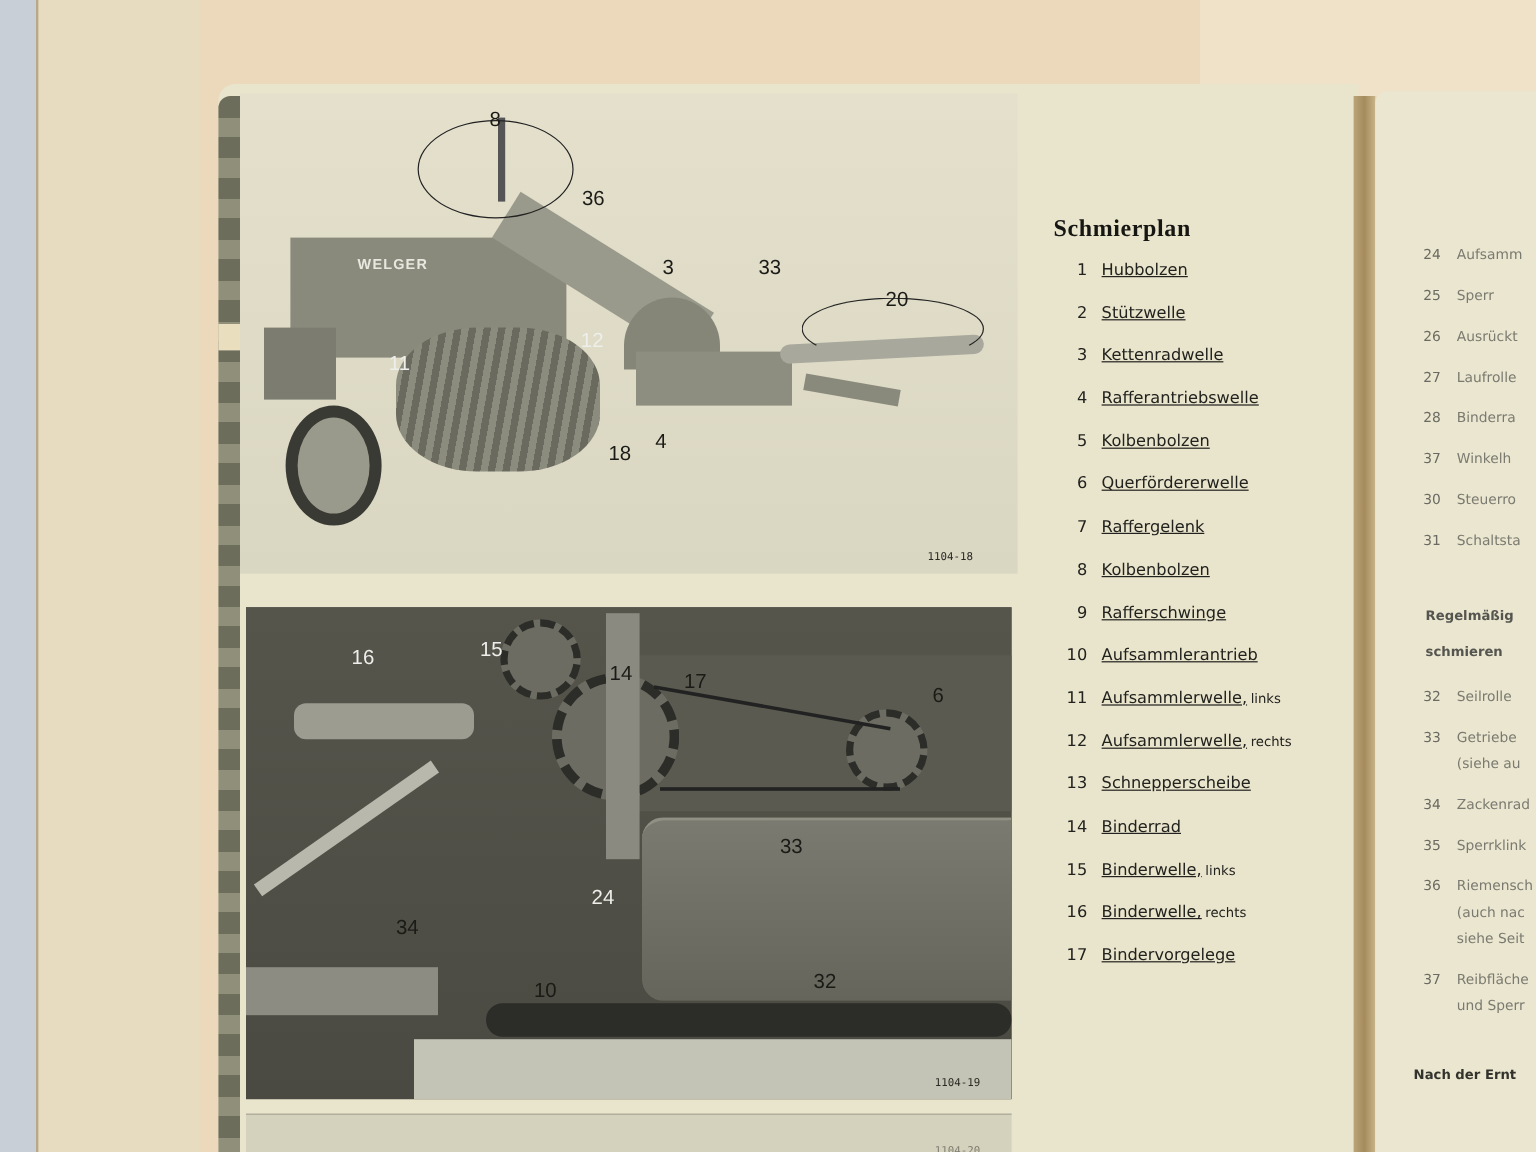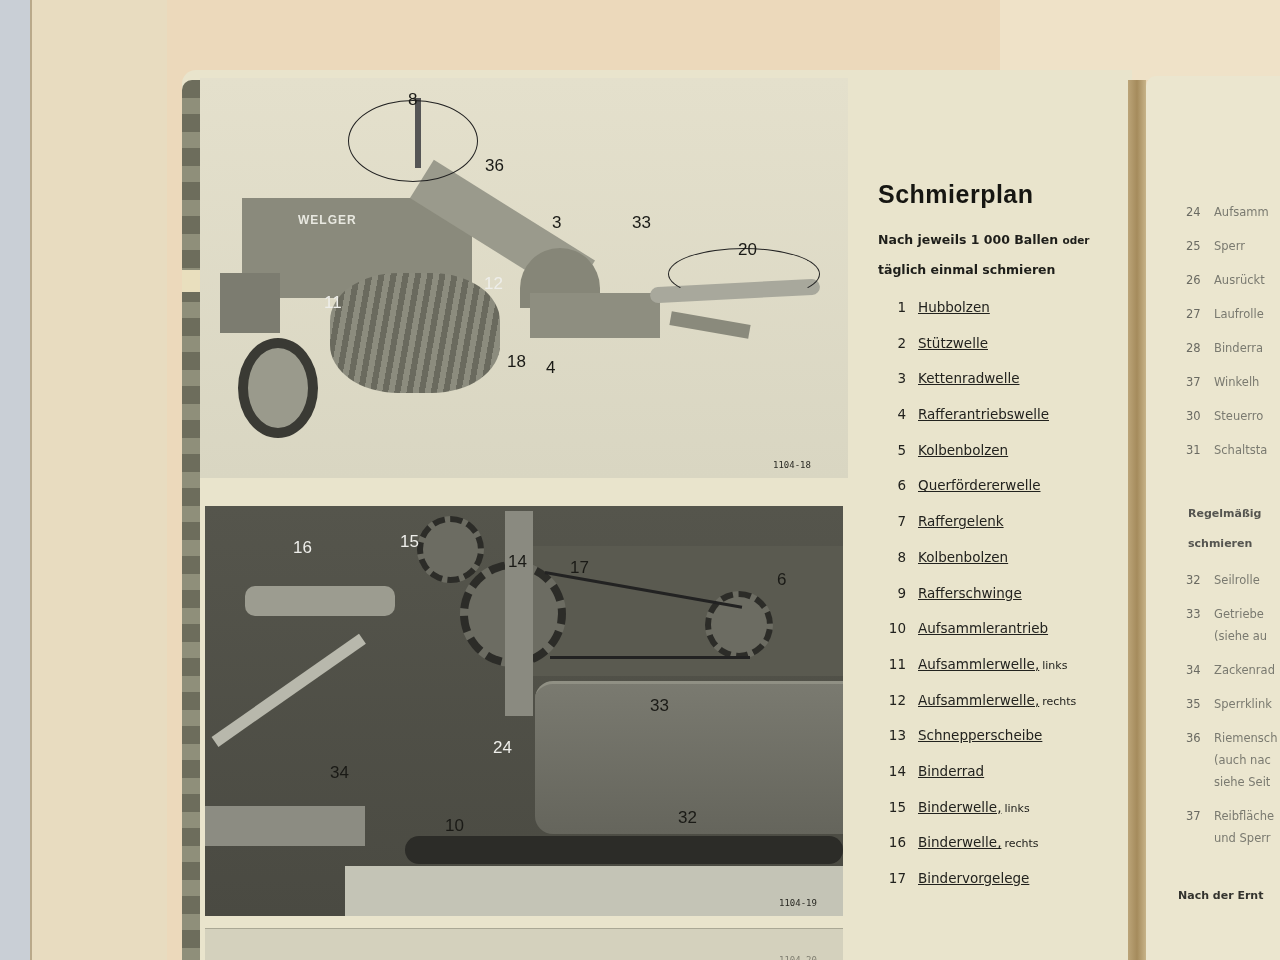--- a/index.html
+++ b/index.html
@@ -28,21 +28,21 @@
     .m-logo{position:absolute;font-family:"Liberation Sans",sans-serif;font-weight:bold;font-size:12px;color:#e8e8e0;letter-spacing:1px;}
     .ellipse{position:absolute;border:1.5px solid #222;border-radius:50%;}
     
     .p2-panel{position:absolute;background:#5e5e54;}
     .p2-gear{position:absolute;border-radius:50%;border:6px dashed #2c2c28;background:#6c6c62;}
     .p2-cover{position:absolute;background:linear-gradient(180deg,#7a7a70,#65655c);border-radius:18px 0 0 18px;border-top:3px solid #909084;}
     .p2-bar{position:absolute;background:#2a2a26;}
     .p2-light{position:absolute;background:#d8d8cc;}
     
     .text-col{position:absolute;left:878px;top:180px;width:240px;}
-    .title{font-family:Liberation Sans, sans-serif;font-weight:bold;font-size:25px;color:#161612;letter-spacing:0.5px;margin:0;}
+    .title{font-family:Liberation Serif, serif;font-weight:bold;font-size:20px;color:#161612;letter-spacing:0.5px;margin:0;}
     .intro{font-family:"DejaVu Sans",sans-serif;font-weight:bold;font-size:12.5px;color:#1e1e1a;line-height:30px;margin-top:16px;}
     .intro .small{font-size:10.5px;}
     .items{list-style:none;margin:14px 0 0 0;padding:0;}
     .items li{display:flex;align-items:baseline;height:35.7px;font-family:"DejaVu Sans",sans-serif;font-size:13.5px;color:#22221e;}
     .items li .num{width:28px;text-align:right;margin-right:12px;flex:none;}
     .items li .lbl{white-space:nowrap;text-decoration:underline;}
     .items li .sfx{font-size:11px;margin-left:3px;}
     
     .right-col{position:absolute;left:1186px;top:205px;width:100px;color:#7a7a70;font-family:"DejaVu Sans",sans-serif;font-size:11.5px;}
     .right-col .r-item{display:flex;height:34px;white-space:nowrap;}
@@ -78,21 +78,21 @@
   <div class="m-box" style="left:215px;top:20px;width:6px;height:70px;background:#555;"></div>
   <div class="ellipse" style="left:148px;top:22px;width:128px;height:80px;"></div>
   <div class="ellipse" style="left:468px;top:170px;width:150px;height:50px;border-bottom-color:transparent;"></div>
   <span class="callout" style="left:208px;top:12px;">8</span>
   <span class="callout" style="left:285px;top:78px;">36</span>
   <span class="callout" style="left:352px;top:135px;">3</span>
   <span class="callout" style="left:432px;top:135px;">33</span>
   <span class="callout" style="left:538px;top:162px;">20</span>
   <span class="callout light" style="left:284px;top:196px;">12</span>
   <span class="callout light" style="left:124px;top:215px;">11</span>
-  <span class="callout" style="left:307px;top:274px;">18</span>
+  <span class="callout" style="left:307px;top:290px;">18</span>
   <span class="callout" style="left:346px;top:280px;">4</span>
   <span class="caption-code" style="left:573px;top:382px;">1104-18</span>
 </div>
 
 <div class="photo photo2">
   <div class="p2-panel" style="left:0;top:0;width:638px;height:410px;background:linear-gradient(180deg,#55554c,#4a4a42);"></div>
   <div class="p2-panel" style="left:305px;top:40px;width:333px;height:130px;background:#5a5a50;"></div>
   <div class="p2-gear" style="left:212px;top:10px;width:55px;height:55px;"></div>
   <div class="p2-gear" style="left:255px;top:55px;width:90px;height:90px;border-width:8px;"></div>
   <div class="p2-gear" style="left:500px;top:85px;width:56px;height:56px;"></div>
@@ -117,24 +117,20 @@
   <span class="callout" style="left:473px;top:302px;">32</span>
   <span class="caption-code" style="left:574px;top:392px;">1104-19</span>
 </div>
 
 <div class="photo photo3">
   <span class="caption-code" style="left:574px;top:26px;opacity:0.5;">1104-20</span>
 </div>
 
 <div class="text-col">
   <h1 class="title">Schmierplan</h1>
-  <div class="intro">
-    <div><span>Nach jeweils 1 000 Ballen</span> <span class="small">oder</span></div>
-    <div>täglich einmal schmieren</div>
-  </div>
   <ul class="items">
     <li>
         <span class="num">1</span>
         <span class="lbl">Hubbolzen</span>
       </li>
     <li>
         <span class="num">2</span>
         <span class="lbl">Stützwelle</span>
       </li>
     <li>

